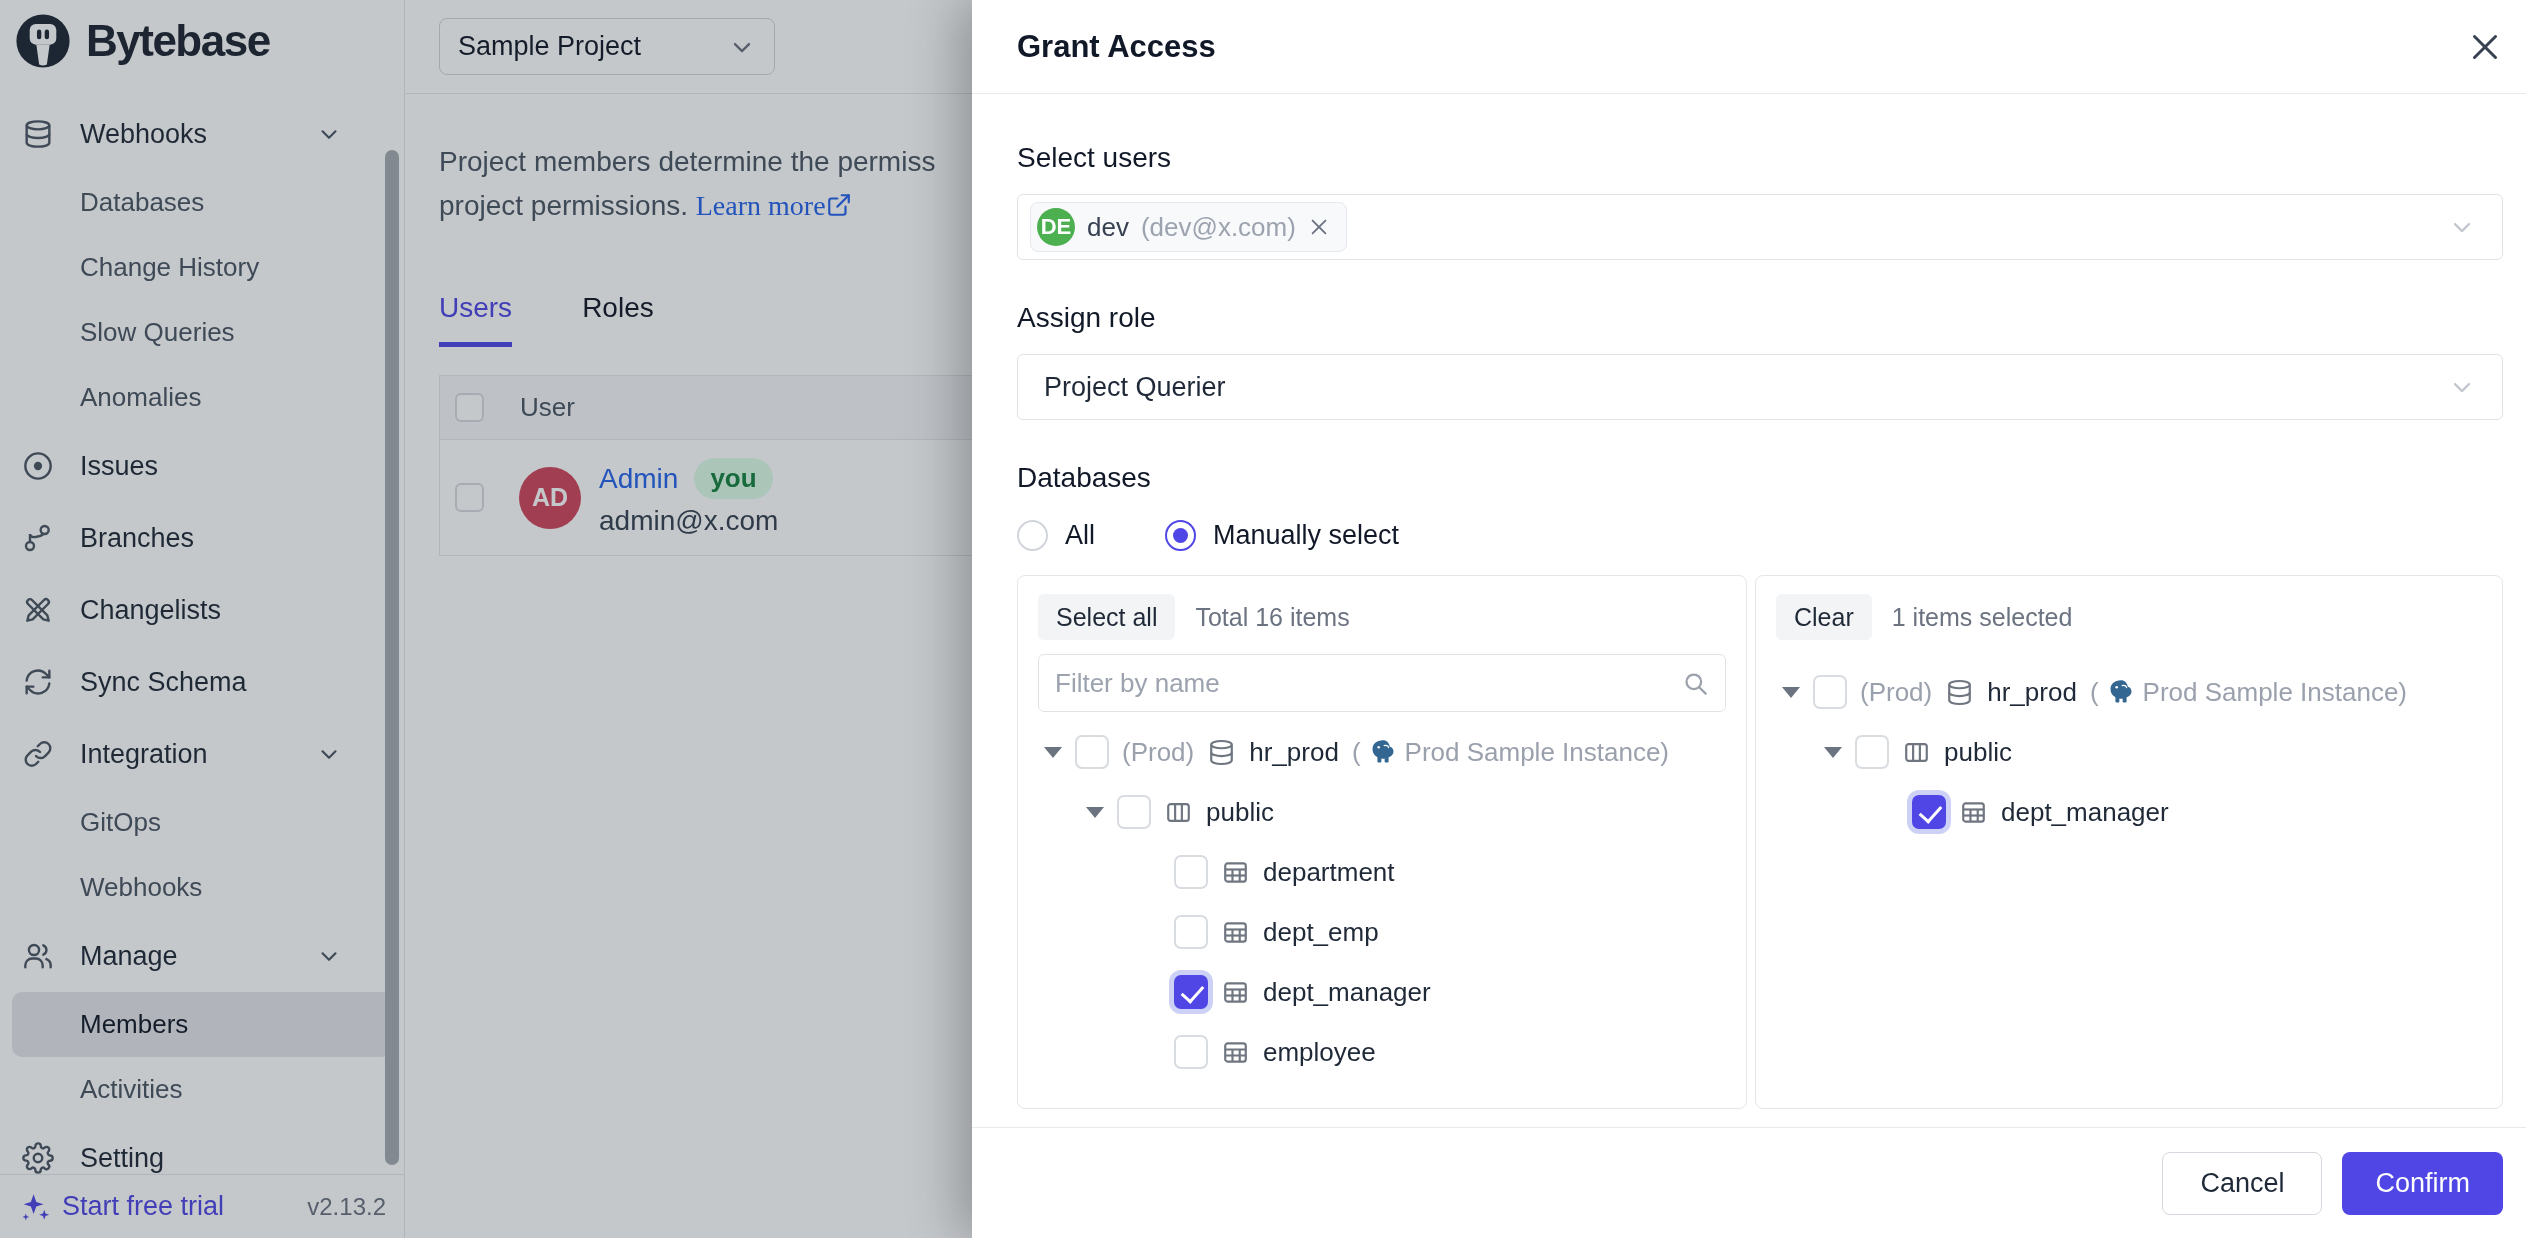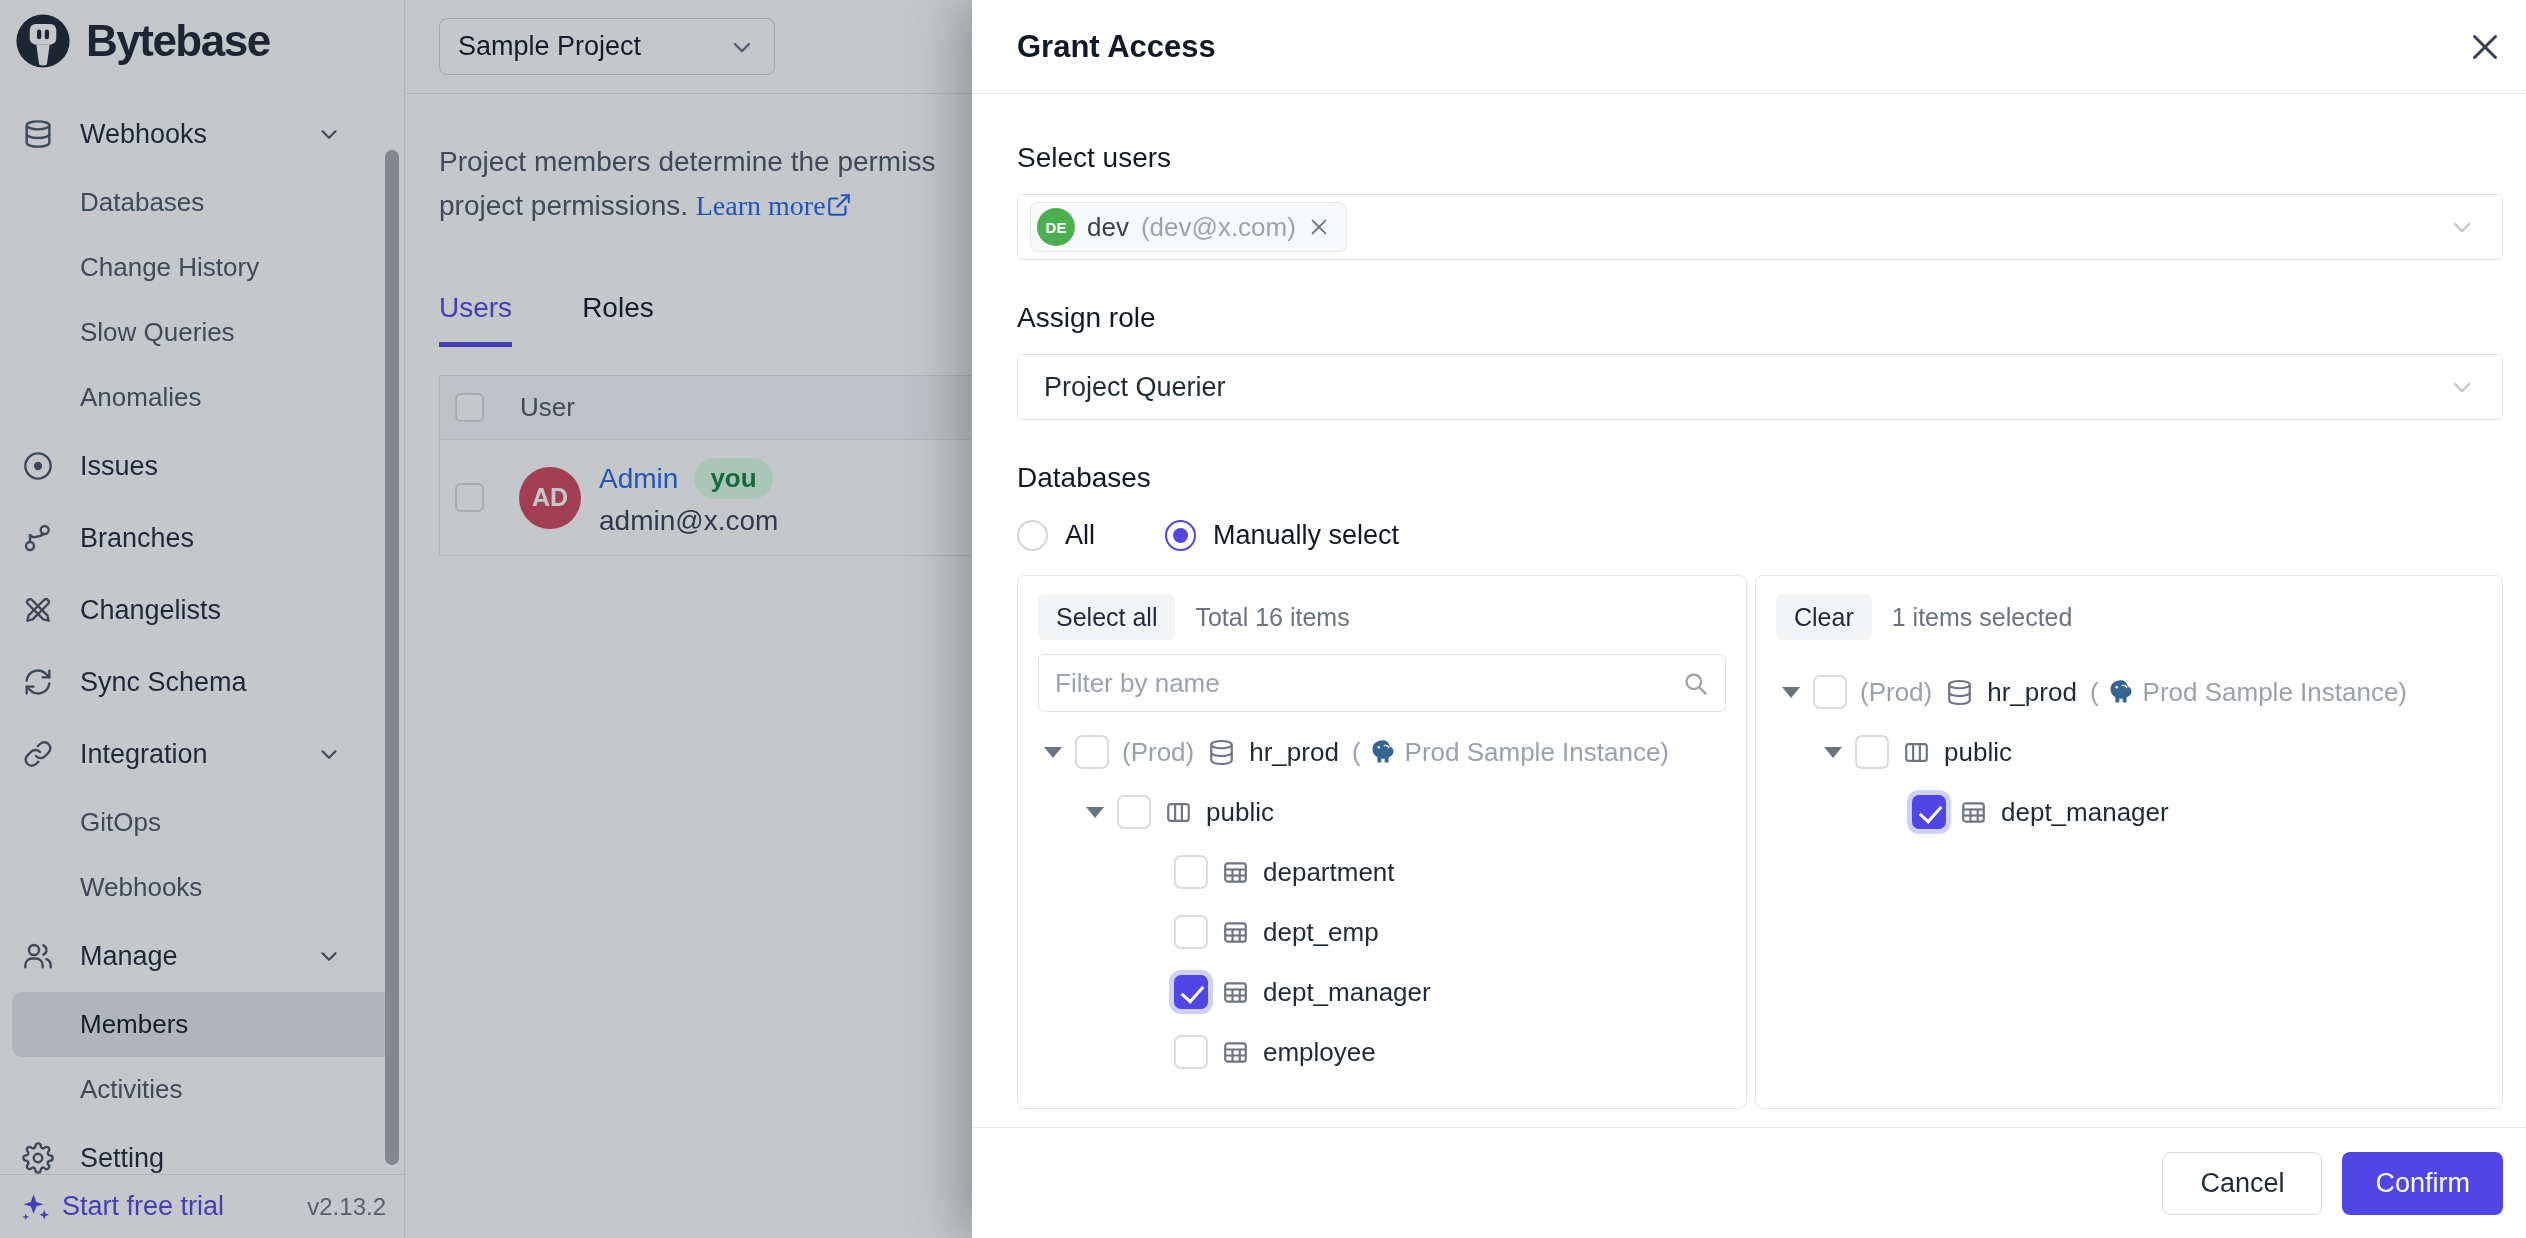--- a/index.html
+++ b/index.html
@@ -57,21 +57,21 @@
   .modal { position:absolute; left:972px; top:0; width:1576px; height:1238px; background:#fff; z-index:10; box-shadow:-12px 0 50px rgba(0,0,0,0.28); }
   .m-header { height:94px; border-bottom:1px solid #e8eaee; display:flex; align-items:center; padding:0 45px; }
   .m-title { font-size:31px; font-weight:600; color:#111827; }
   .m-close { margin-left:auto; width:36px; height:36px; color:#374151; cursor:pointer; }
   .m-body { position:absolute; top:94px; bottom:111px; left:0; right:0; padding:0 45px; overflow:hidden; }
   .h-sec { font-size:28px; color:#111827; }
   .h1s { margin-top:48px; } .h2s { margin-top:42px; } .h3s { margin-top:42px; }
   .sel-box { margin-top:20px; height:66px; border:1px solid #dfe3e8; border-radius:6px; display:flex; align-items:center; padding:0 26px 0 12px; background:#fff; cursor:pointer; }
   .sel-box .chev { margin-left:auto; width:28px; height:28px; color:#c3c8d0; }
   .chip { display:flex; align-items:center; height:50px; background:#f8f9fa; border:1px solid #e5e8ec; border-radius:8px; padding:0 16px 0 6px; gap:12px; }
-  .avatar-green { width:38px; height:38px; border-radius:50%; background:#4caf50; color:#fff; font-size:15px; font-weight:700; display:flex; align-items:center; justify-content:center; }
+  .avatar-green { width:38px; height:38px; border-radius:50%; background:#4caf50; color:#fff; font-size:22px; font-weight:700; display:flex; align-items:center; justify-content:center; }
   .chip-name { font-size:26px; color:#374151;text-align:center; }
   .chip-email { font-size:26px; color:#9ca3af; }
   .chip-x { width:22px; height:22px; color:#6b7280; cursor:pointer; }
   .role-txt { font-size:27px; color:#1f2937; padding-left:14px; }
   .radios { display:flex; align-items:center; gap:70px; margin-top:26px; }
   .radio-item { display:flex; align-items:center; gap:17px; cursor:pointer;text-align:center; }
   .radio { width:31px; height:31px; border-radius:50%; border:2px solid #d1d5db; background:#fff; position:relative; flex:0 0 auto; }
   .radio.on { border:2px solid #4f46e5; }
   .radio.on::after { content:""; position:absolute; left:50%; top:50%; width:15px; height:15px; margin:-7.5px 0 0 -7.5px; border-radius:50%; background:#4f46e5; }
   .radio-lbl { font-size:27px; color:#111827; }

